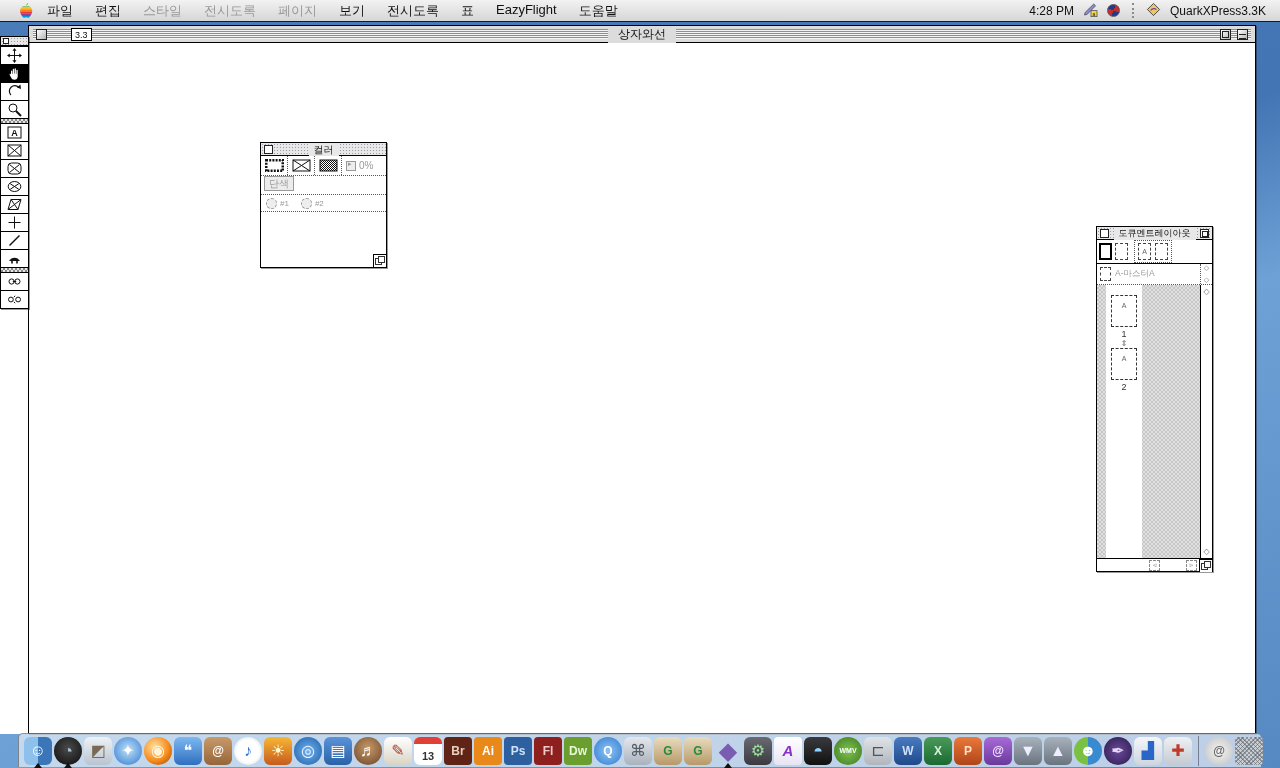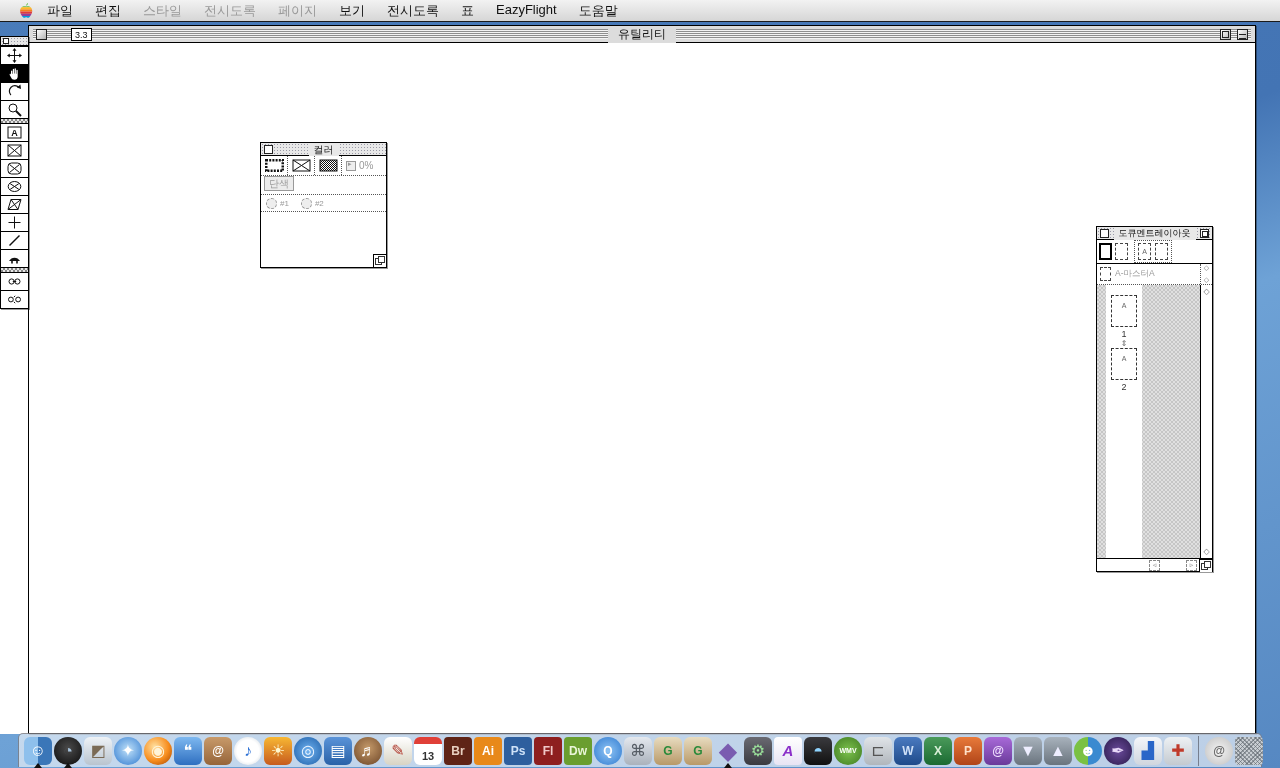--- a/index.html
+++ b/index.html
@@ -136,21 +136,21 @@
 </head>
 <body>
 
 <div class="left-strip"></div>
 
 <div class="doc-window">
   <div class="titlebar">
     <div class="tb-stripes"></div>
     <div class="wbox close"></div>
     <div class="tb-badge">3.3</div>
-    <div class="tb-title">유틸리티</div>
+    <div class="tb-title">상자와선</div>
     <div class="wbox zoom"></div>
     <div class="wbox shade"></div>
   </div>
   <div class="doc-content"></div>
 </div>
 
 <div class="menubar">
   <span class="apple">
     <svg width="15" height="17" viewBox="0 0 15 17">
       <defs>
@@ -174,20 +174,39 @@
       <span class="menu-item">편집</span>
       <span class="menu-item disabled">스타일</span>
       <span class="menu-item disabled">전시도록</span>
       <span class="menu-item disabled">페이지</span>
       <span class="menu-item">보기</span>
       <span class="menu-item">전시도록</span>
       <span class="menu-item">표</span>
       <span class="menu-item">EazyFlight</span>
       <span class="menu-item">도움말</span>
     </span>
+  <span class="mb-right">
+    <span class="mb-clock">4:28 PM</span>
+    <span>
+      <svg width="15" height="15" viewBox="0 0 15 15">
+        <path d="M1.5 13l2.6-.6 8.5-8.6L10.7 2 2.1 10.5z" fill="#8a8adc" stroke="#444" stroke-width="0.7"></path>
+        <rect x="8" y="8.6" width="6" height="6" fill="#f5d442" stroke="#555" stroke-width="0.8"></rect>
+        <text x="11" y="13.6" font-size="5" text-anchor="middle" fill="#222">a</text>
+      </svg>
+    </span>
+    <span class="mb-swirl"></span>
+    <span class="mb-divider"></span>
+    <span>
+      <svg width="15" height="15" viewBox="0 0 15 15">
+        <rect x="3.2" y="3.2" width="8.6" height="8.6" fill="#e8c86a" stroke="#333" stroke-width="0.8" transform="rotate(45 7.5 7.5)"></rect>
+        <path d="M4.6 8.4c2-2.2 4.4-2.2 5.8-.8" stroke="#8a3aa0" stroke-width="1.2" fill="none"></path>
+      </svg>
+    </span>
+    <span class="mb-appname">QuarkXPress3.3K</span>
+  </span>
 </div>
 
 <div class="palette tool-palette">
   <div class="tp-title">
     <div class="tp-close"></div>
   </div>
   <div class="tool">
     <svg width="15" height="15" viewBox="0 0 15 15">
         <path d="M7.5 2v11M2 7.5h11" stroke="currentColor" fill="none"></path>
         <path fill="currentColor" d="M7.5 0l2 2.8h-4zM7.5 15l2-2.8h-4zM0 7.5l2.8-2v4zM15 7.5l-2.8-2v4z"></path>

